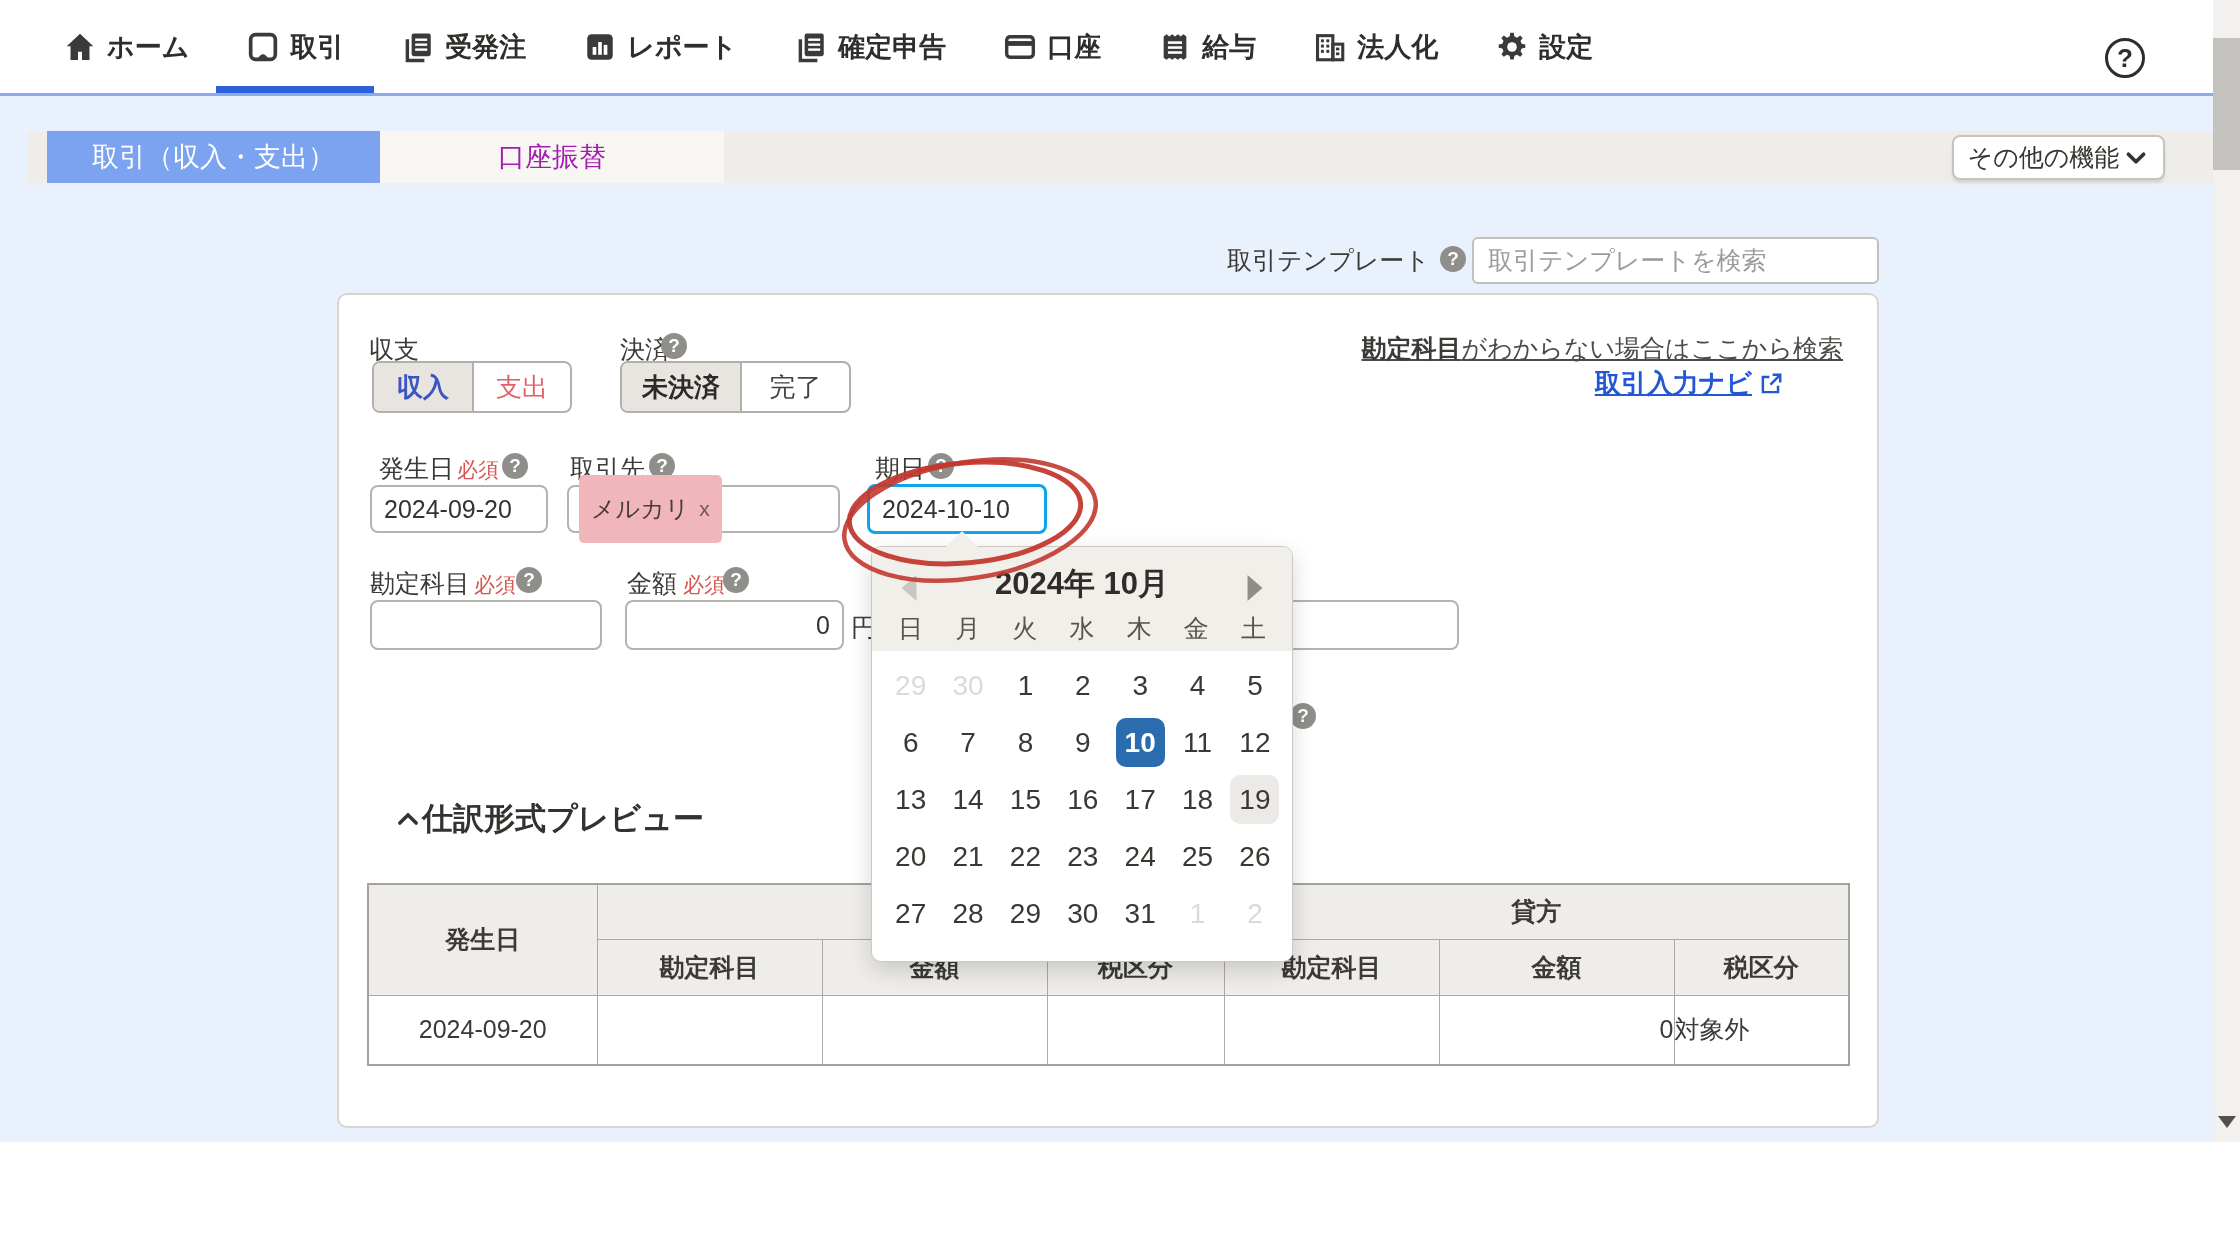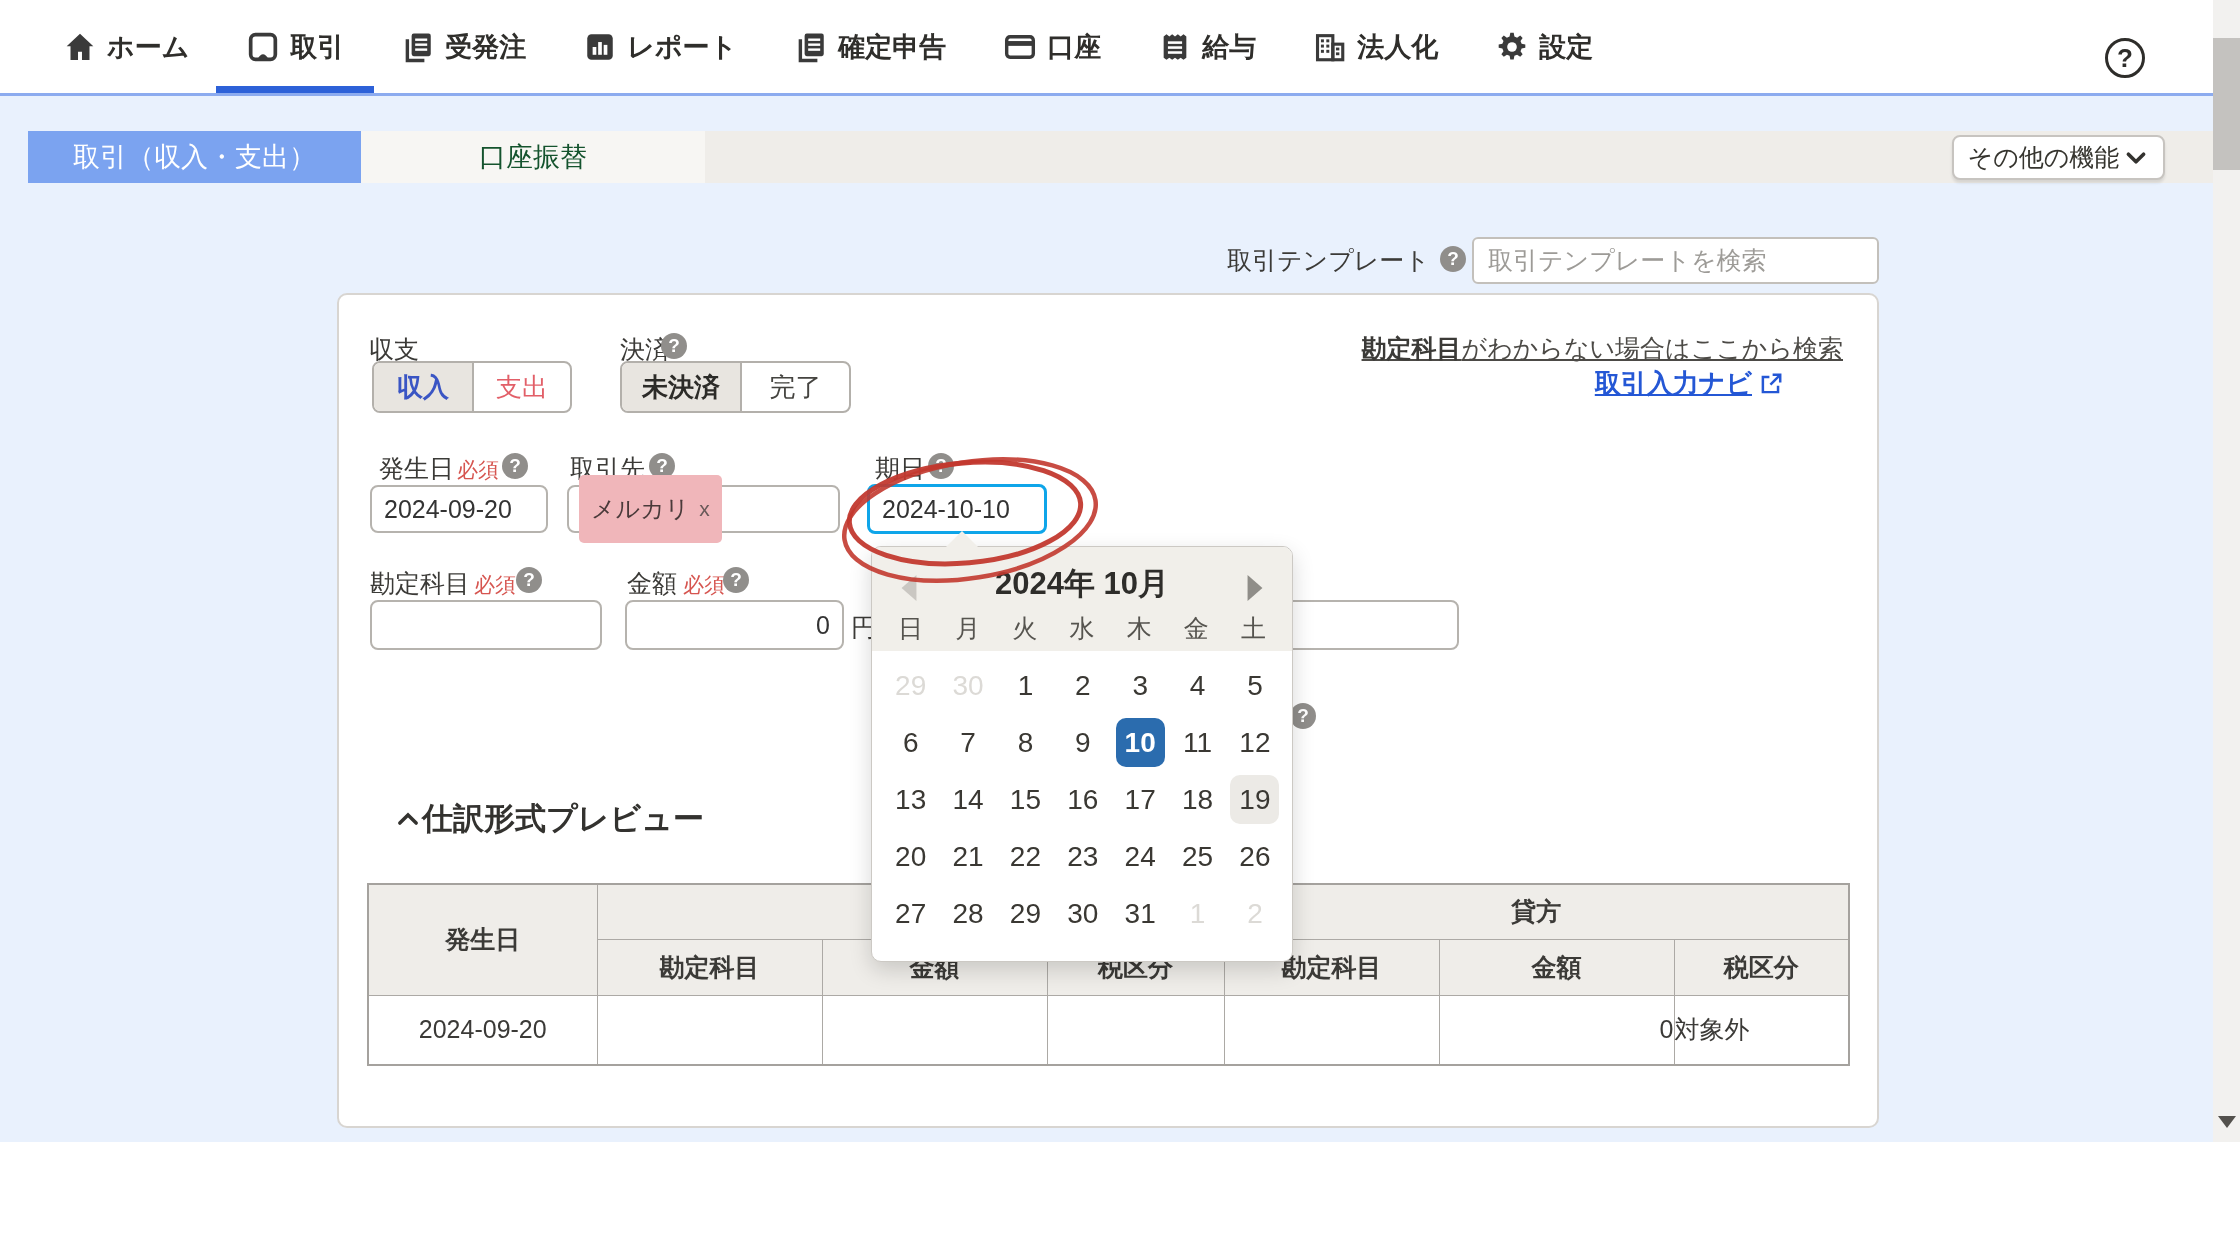--- a/index.html
+++ b/index.html
@@ -17,24 +17,24 @@
   .nav-help{position:absolute;left:2105px;top:38px;width:40px;height:40px;border:3px solid #2e2d2a;
             border-radius:50%;display:flex;align-items:center;justify-content:center;
             font-size:26px;font-weight:bold;color:#2e2d2a;box-sizing:border-box;cursor:pointer;}
   .nav-border{position:absolute;top:93px;left:0;width:2240px;height:3px;background:#8cabef;}
 
   
   .page{position:absolute;top:96px;left:0;width:2213px;height:1046px;background:#e9f1fd;}
   .bottom-white{position:absolute;top:1142px;left:0;width:2240px;height:118px;background:#fff;}
 
   
-  .tabstrip{position:absolute;top:131px;left:28px;width:2185px;height:52px;background:#efede9;display:flex;}
+  .tabstrip{position:absolute;top:131px;left:28px;width:2185px;height:52px;background:#efede9;display:flex;padding-left:19px;}
   .tab{height:52px;display:flex;align-items:center;justify-content:center;font-size:27px;cursor:pointer;}
   .tab.active{width:333px;background:#7ba3f0;color:#fff;}
-  .tab.inactive{width:344px;background:#f7f6f3;color:#14532d;}
+  .tab.inactive{width:344px;background:#f7f6f3;color:#a21caf;}
   .more-btn{position:absolute;top:135px;left:1952px;width:213px;height:45px;background:#fff;
             border:2px solid #c7c4c0;border-radius:8px;display:flex;align-items:center;justify-content:center;
             gap:4px;font-size:25px;color:#36352f;cursor:pointer;box-sizing:border-box;
             box-shadow:0 3px 3px rgba(0,0,0,0.10);}
 
   
   .help{width:26px;height:26px;border-radius:50%;background:#908e8b;color:#fff;font-size:19px;
         font-weight:bold;display:flex;align-items:center;justify-content:center;cursor:pointer;}
 
   

